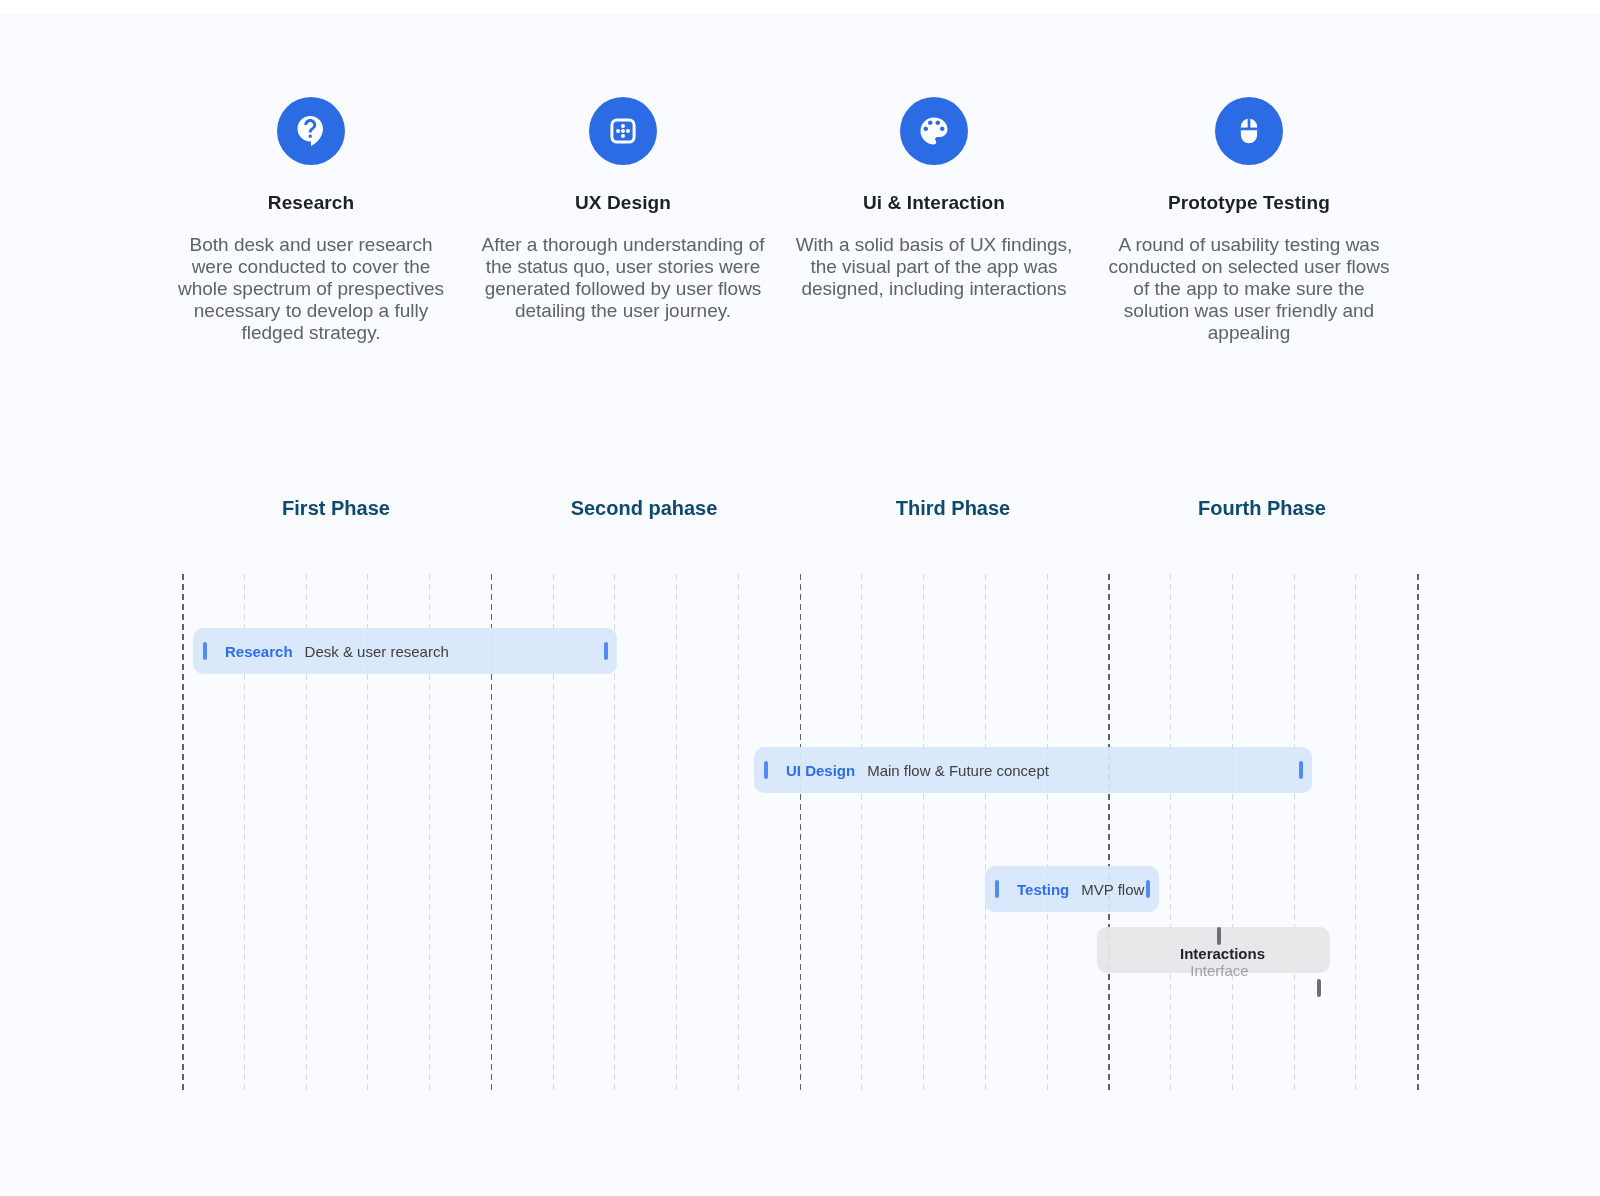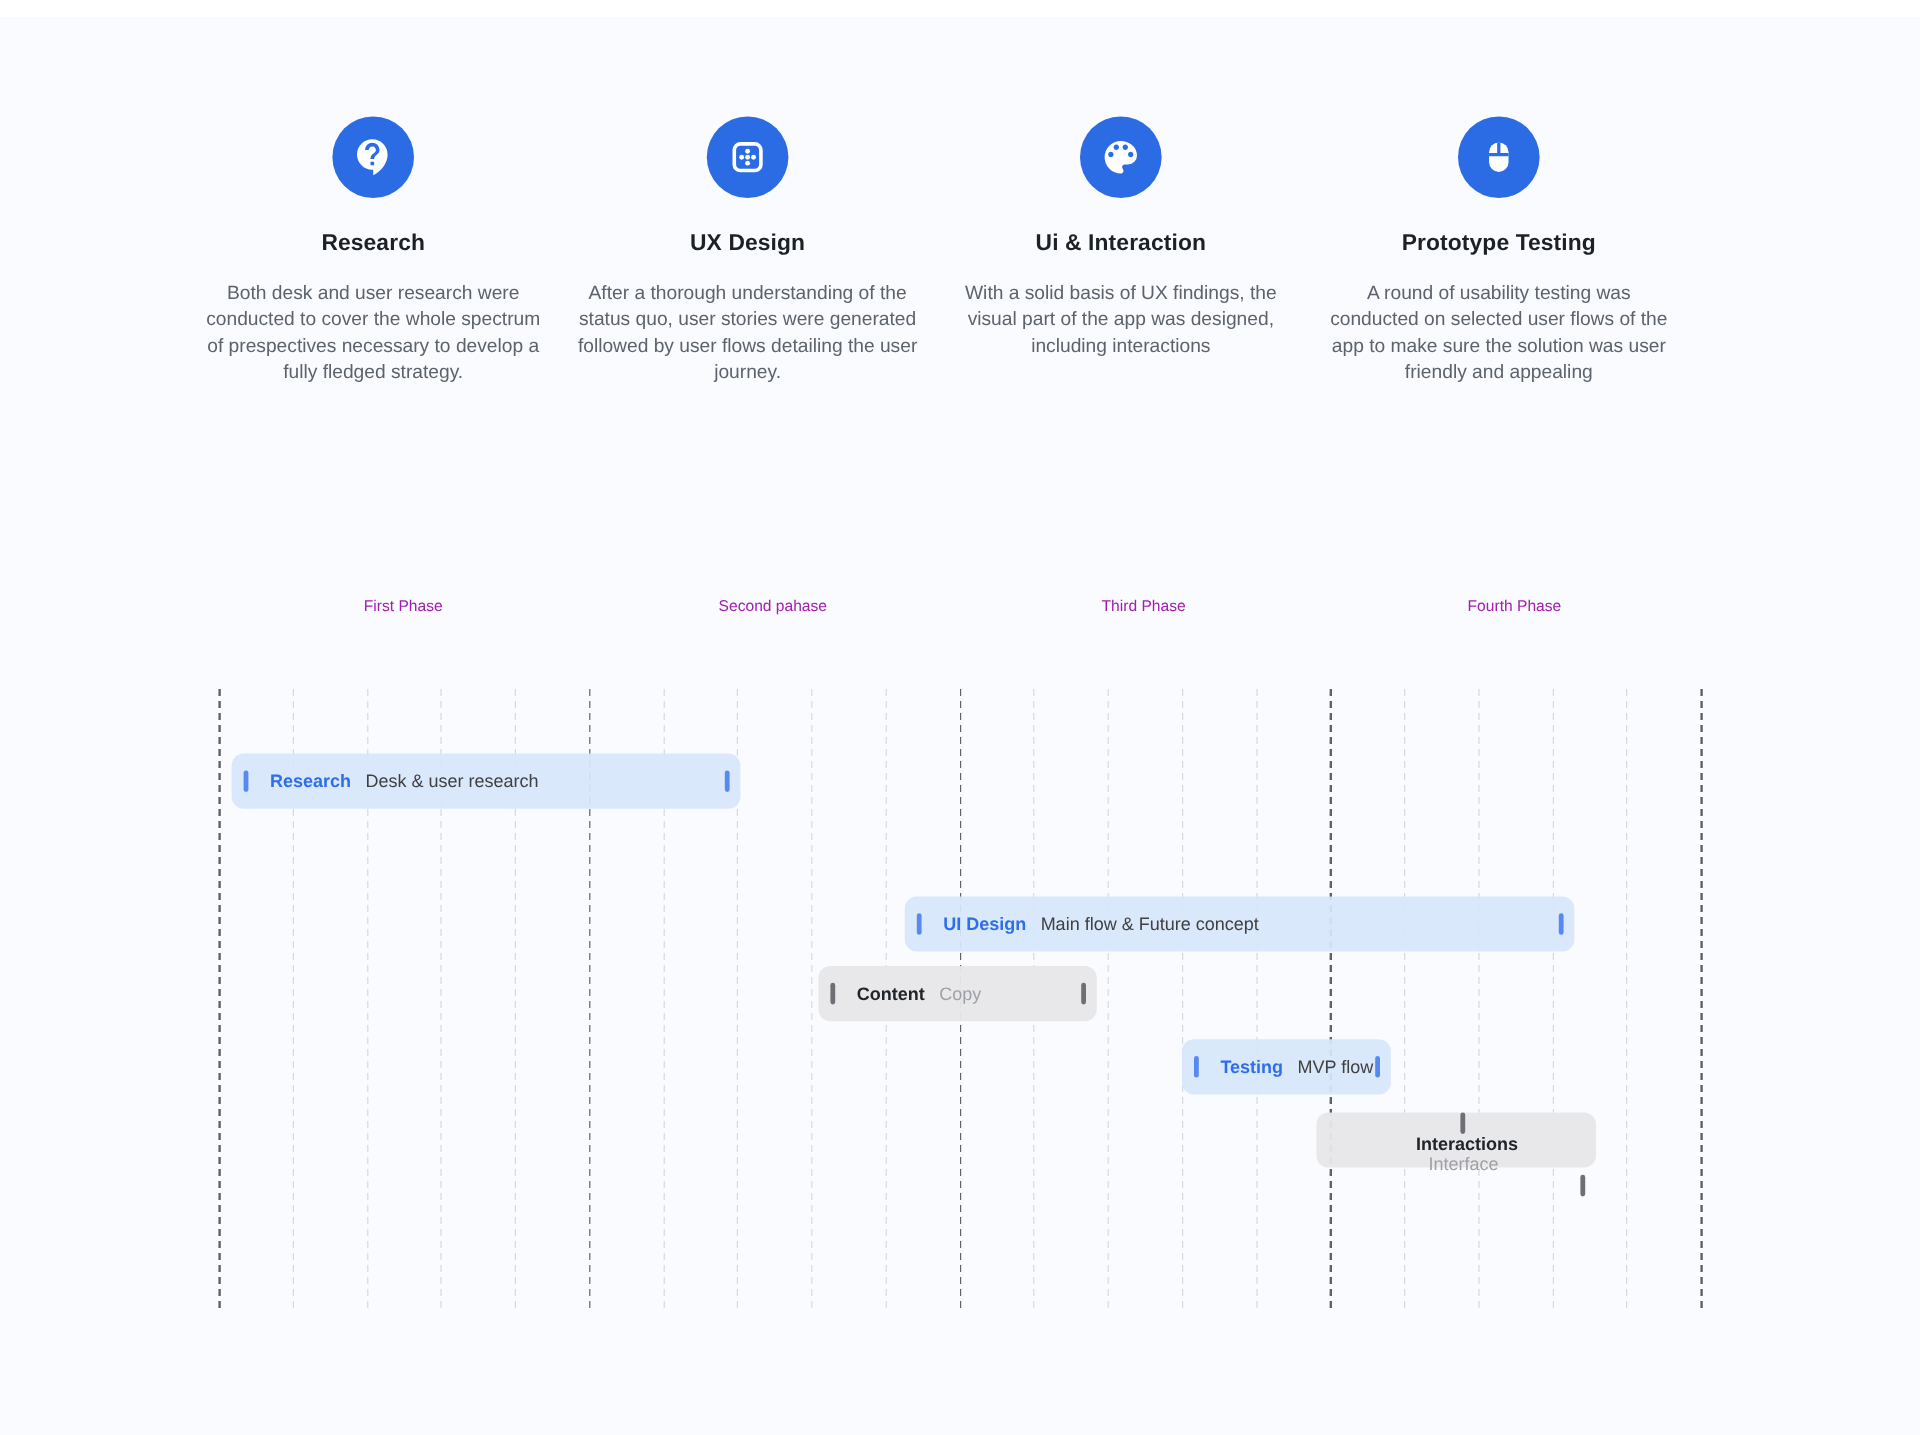--- a/index.html
+++ b/index.html
@@ -16,27 +16,27 @@
   .card.c0{left:161px;} .card.c1{left:473px;} .card.c2{left:784px;} .card.c3{left:1099px;}
   .icon-circle{
     width:68px;height:68px;border-radius:50%;margin:0 auto;
     background:#2b6ce5;display:flex;align-items:center;justify-content:center;
   }
   .icon-circle svg{display:block;}
   .card h2{
     margin:27px 0 0;font-size:19px;font-weight:600;color:#1c2127;letter-spacing:.1px;
   }
   .card p{
-    margin:20px auto 0;width:284px;font-size:16px;line-height:22px;color:#5c636c;
+    margin:20px auto 0;width:284px;font-size:19px;line-height:22px;color:#5c636c;
   }
 
   
   .phase-label{
     position:absolute;top:497px;width:220px;text-align:center;
-    font-size:13px;font-weight:400;color:#a21caf;
+    font-size:20px;font-weight:700;color:#0c4a6e;
   }
   .phase-label.p0{left:226px;} .phase-label.p1{left:534px;}
   .phase-label.p2{left:843px;}  .phase-label.p3{left:1152px;}
 
   .gantt-grid{position:absolute;left:182px;top:574px;width:1237px;height:516px;}
   .gridline{
     position:absolute;top:0;height:516px;width:1px;
     background:repeating-linear-gradient(to bottom,#d7d9dd 0 6px,transparent 6px 10px);
   }
   .gridline.major{
@@ -164,26 +164,20 @@
     </div>
 
 
     <div class="bar blue" style="left: 572px; top: 173px; width: 558px;">
       <span class="handle h-left"></span>
       <span class="label">UI Design</span>
       <span class="sub">Main flow &amp; Future concept</span>
       <span class="handle h-right"></span>
     </div>
 
-    <div class="bar gray" style="left: 500px; top: 231px; width: 232px;">
-      <span class="handle h-left"></span>
-      <span class="label">Content</span>
-      <span class="sub">Copy</span>
-      <span class="handle h-right"></span>
-    </div>
 
     <div class="bar blue" style="left: 803px; top: 292px; width: 174px;">
       <span class="handle h-left"></span>
       <span class="label">Testing</span>
       <span class="sub">MVP flow</span>
       <span class="handle h-right"></span>
     </div>
 
     <div class="bar gray" style="left: 915px; top: 353px; width: 233px; flex-direction: column;">
       <span class="handle h-left"></span>

